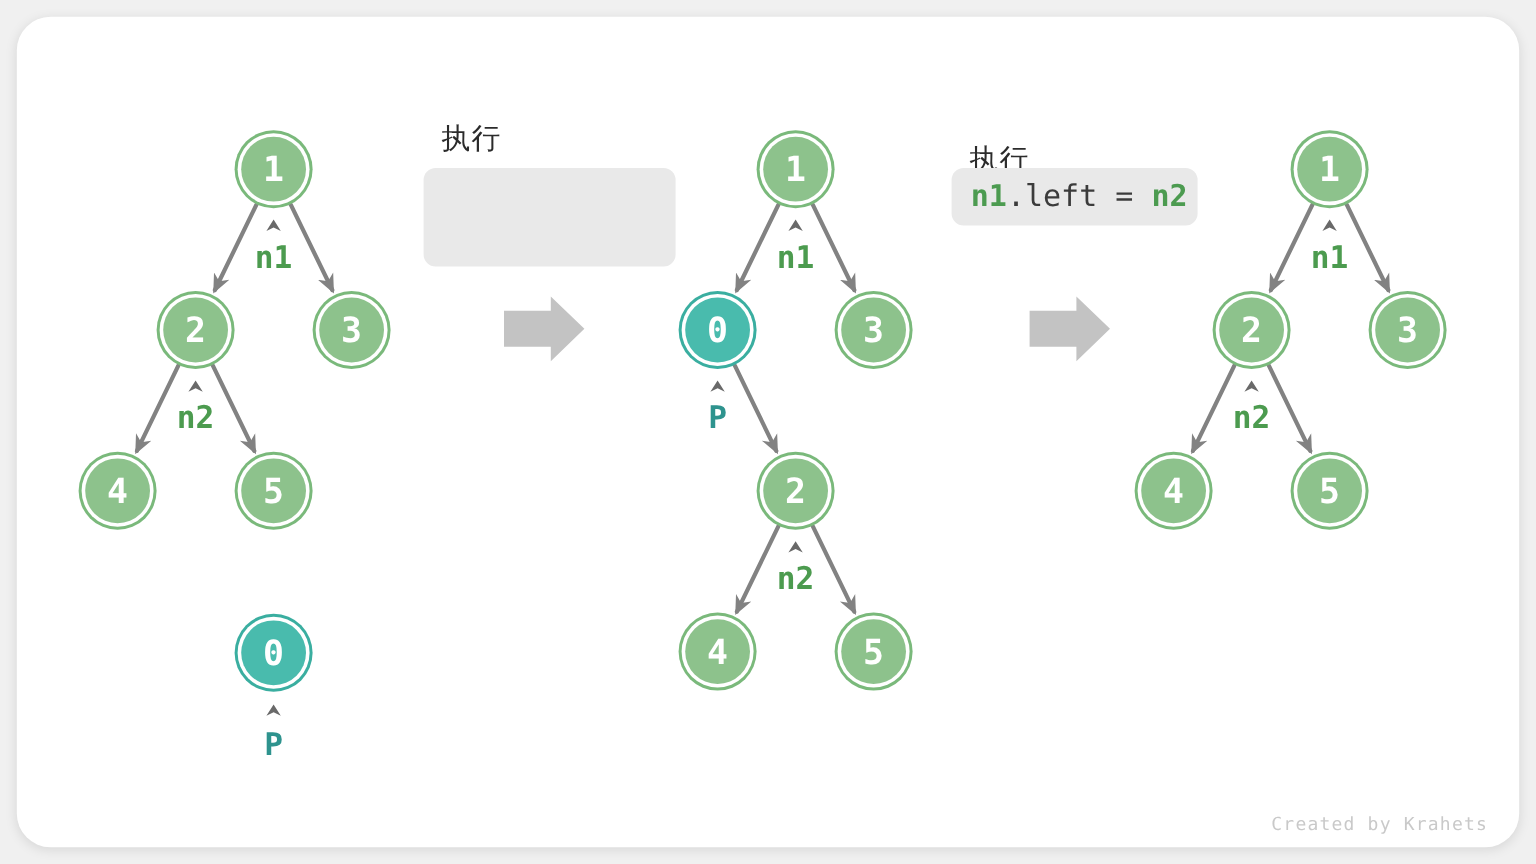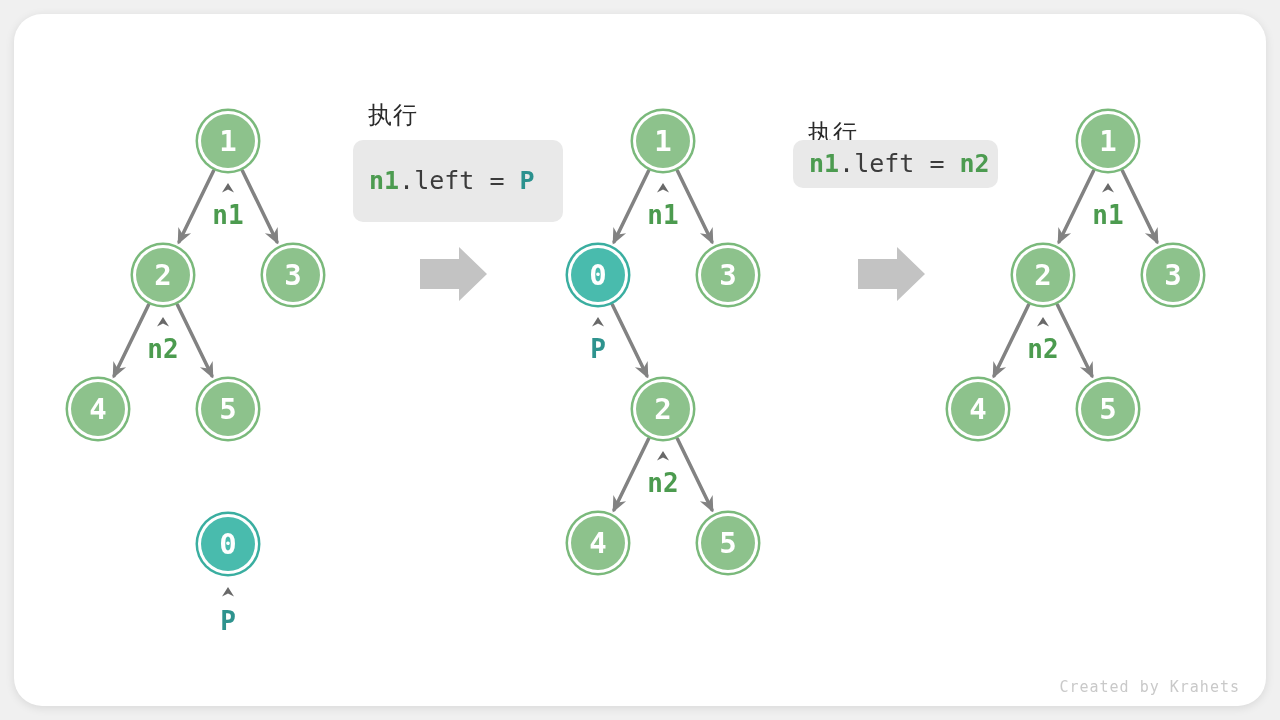--- a/index.html
+++ b/index.html
@@ -111,21 +111,20 @@
 <div class="tnode green" style="left:266px;top:248px">3</div>
 <div class="tnode green" style="left:71px;top:382px">4</div>
 <div class="tnode green" style="left:201px;top:382px">5</div>
 <div class="tnode teal" style="left:201px;top:517px">0</div>
 <div class="ptr green" style="left:228px;top:215px">n1</div>
 <div class="ptr green" style="left:163px;top:349px">n2</div>
 <div class="ptr teal" style="left:228px;top:621px">P</div>
 
 <div class="exec-title" style="left:368px;top:99px">执行</div>
 <div class="code-box" style="left:353px;top:140px;width:210px;height:82px">
-  <div class="code-line"><span class="tok green">n1</span><span class="tok plain">.left = </span><span class="tok teal">P</span></div>
 </div>
 
 <div class="tnode green" style="left:636px;top:114px">1</div>
 <div class="tnode teal" style="left:571px;top:248px">0</div>
 <div class="tnode green" style="left:701px;top:248px">3</div>
 <div class="tnode green" style="left:636px;top:382px">2</div>
 <div class="tnode green" style="left:571px;top:516px">4</div>
 <div class="tnode green" style="left:701px;top:516px">5</div>
 <div class="ptr green" style="left:663px;top:215px">n1</div>
 <div class="ptr teal" style="left:598px;top:349px">P</div>

